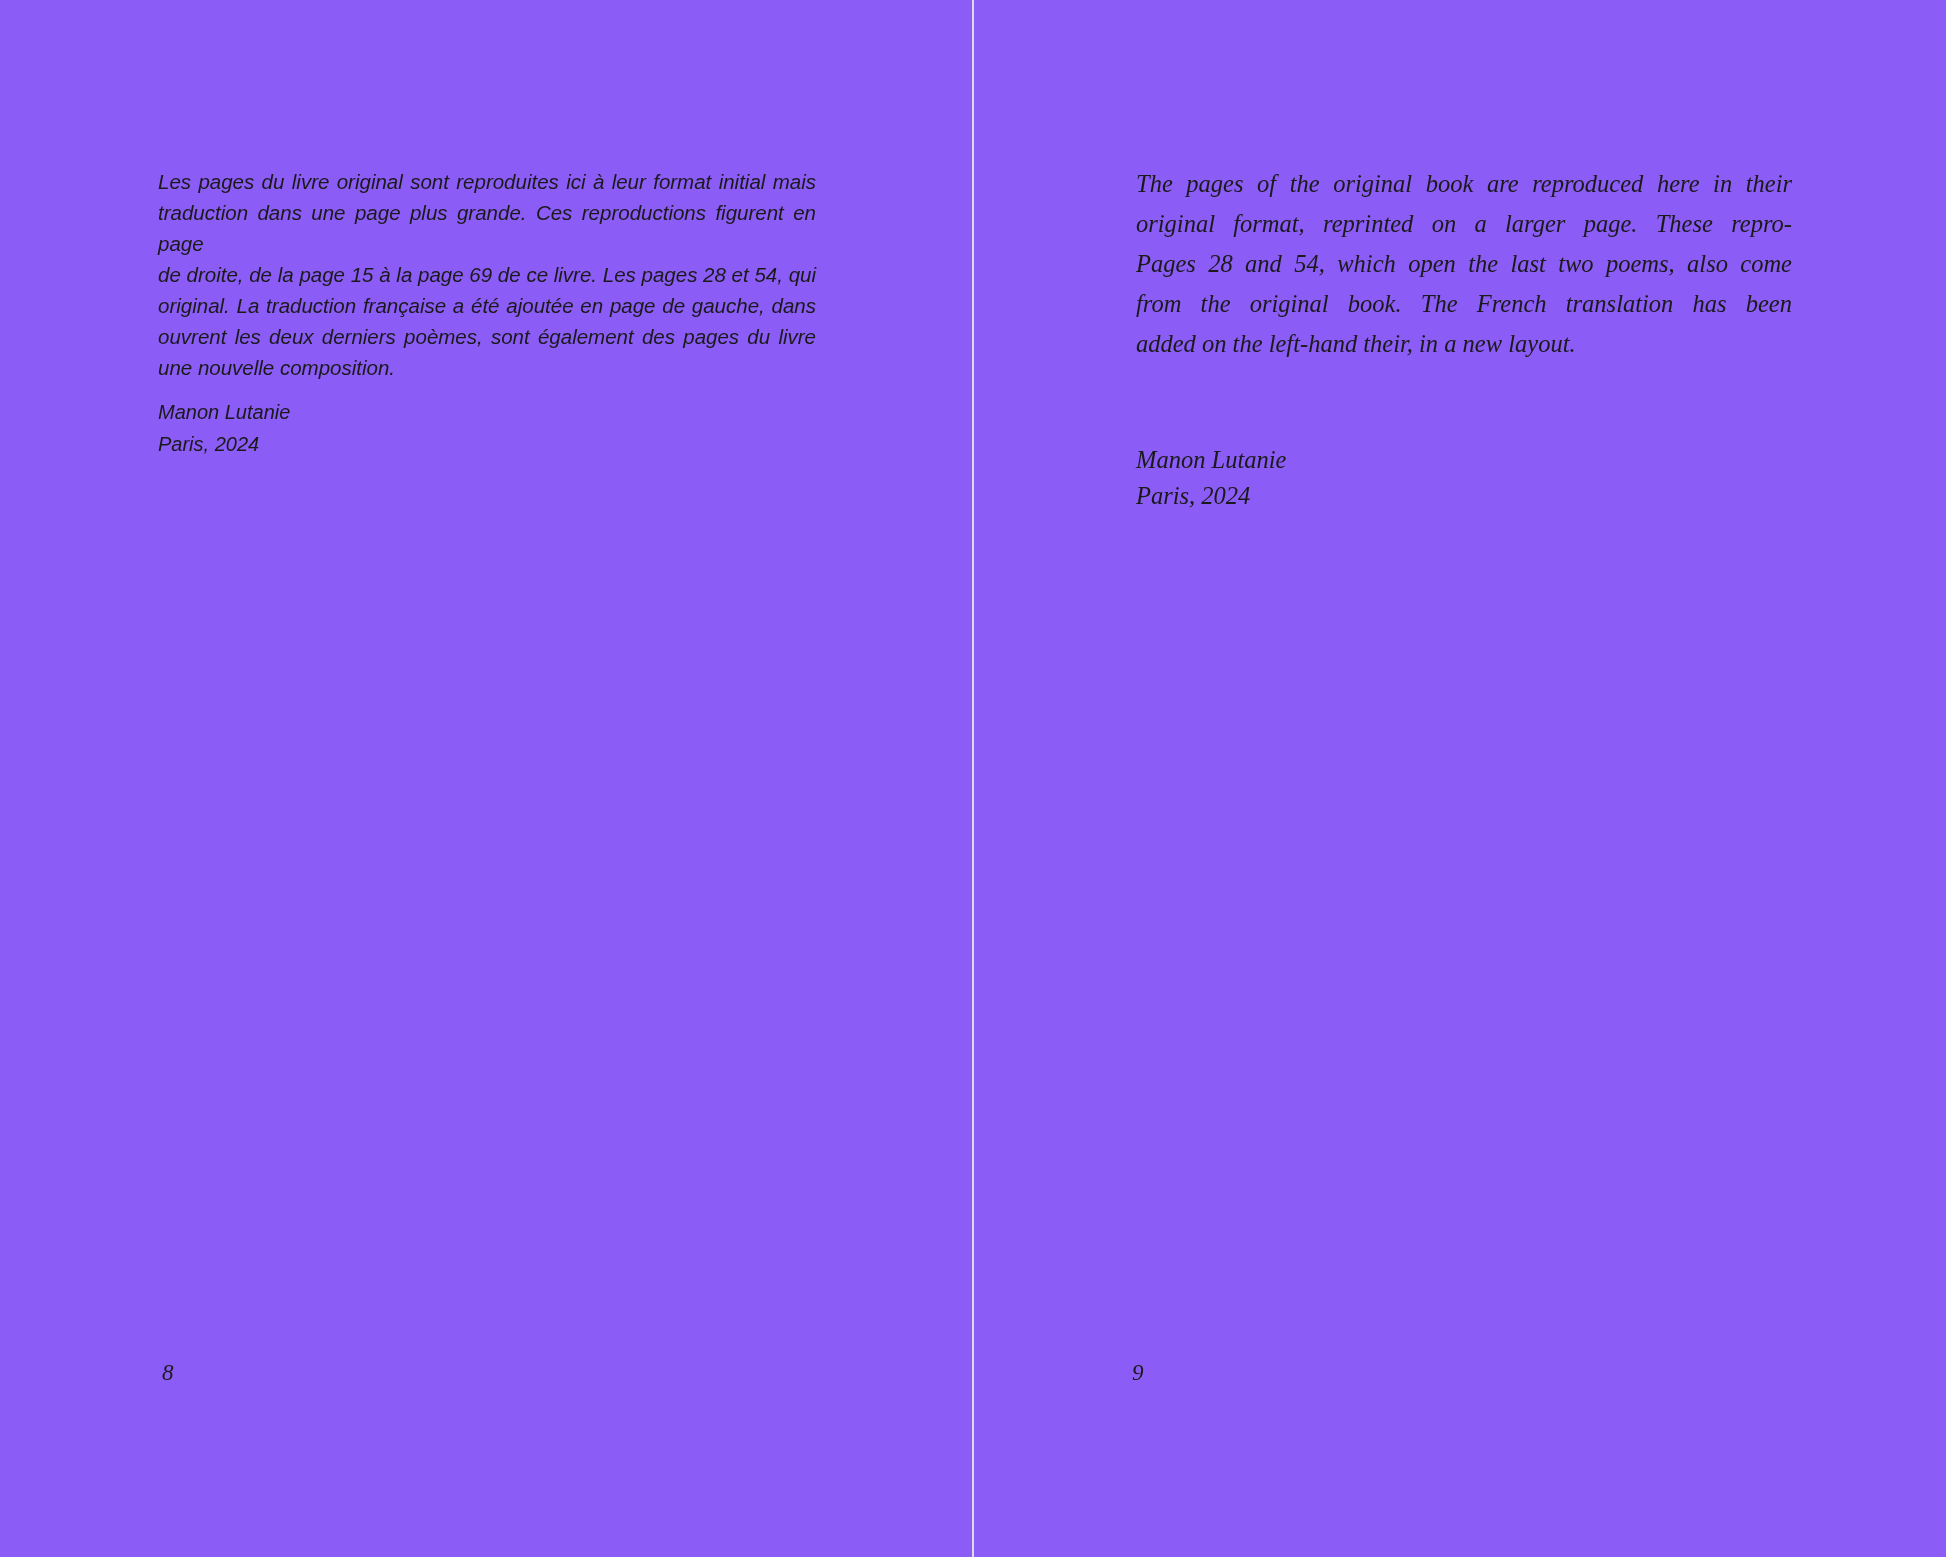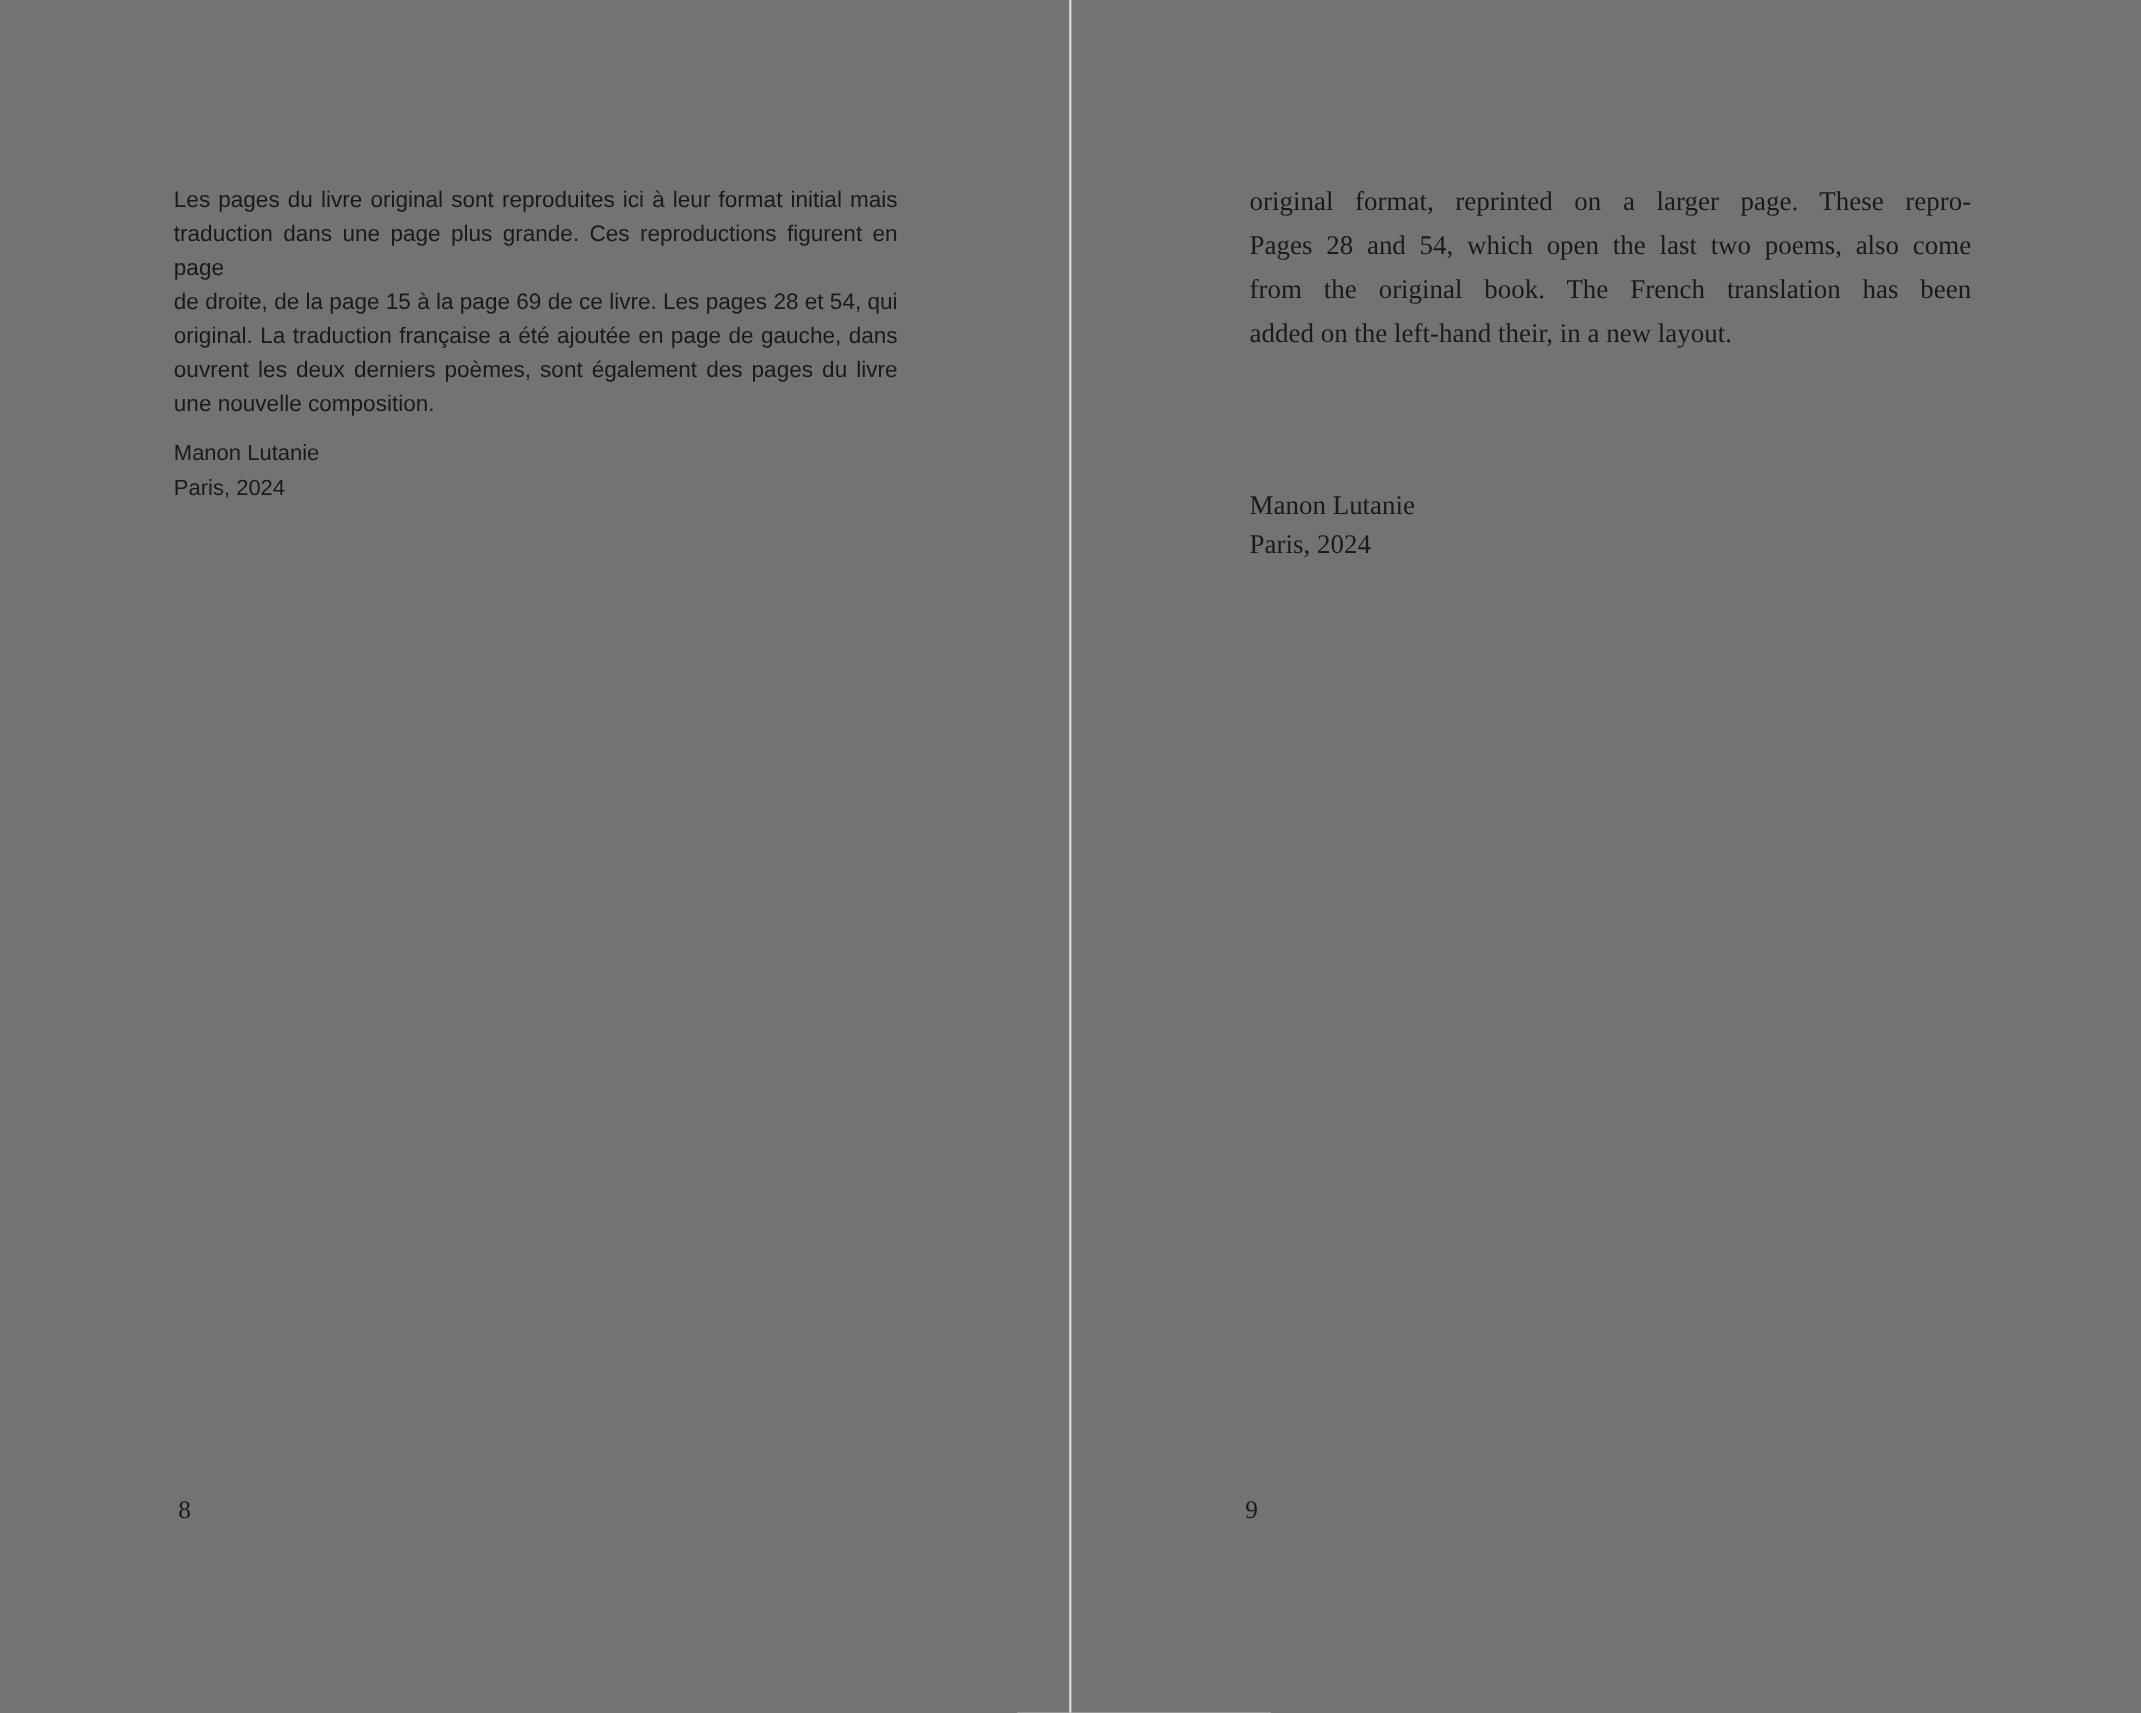--- a/index.html
+++ b/index.html
@@ -10,21 +10,22 @@
   body {
     width: 1946px;
     height: 1557px;
     position: relative;
     overflow: hidden;
     font-family: "Liberation Sans", sans-serif;
   }
   .spread {
     position: absolute;
     inset: 0;
-    background: #737373;
+    background: #8b5cf6;
+    font-style: italic;
   }
   .divider {
     position: absolute;
     left: 972px;
     top: 0;
     width: 2px;
     height: 1557px;
     background: #dcdcdc;
   }
   
@@ -106,20 +107,21 @@
   <div class="left-sig">
     <div>Manon Lutanie</div>
     <div>Paris, 2024</div>
   </div>
 
   <div class="folio folio-left">8</div>
 
   <div class="divider"></div>
 
   <div class="right-body">
+    <div class="jline">The pages of the original book are reproduced here in their</div>
     <div class="jline">original format, reprinted on a larger page. These repro-</div>
     <div class="jline">Pages 28 and 54, which open the last two poems, also come</div>
     <div class="jline">from the original book. The French translation has been</div>
     <div class="jline jline-last">added on the left-hand their, in a new layout.</div>
   </div>
 
   <div class="right-sig">
     <div>Manon Lutanie</div>
     <div>Paris, 2024</div>
   </div>

